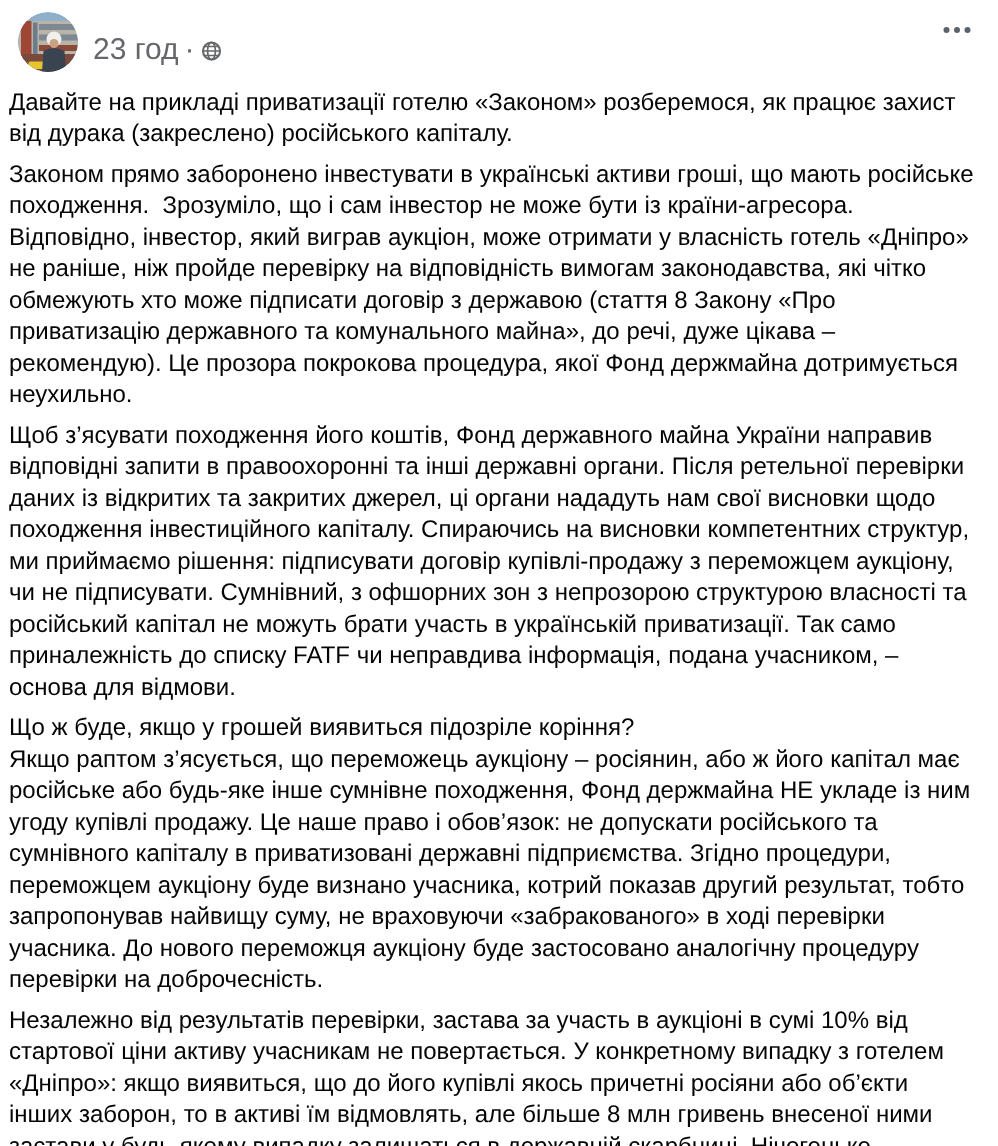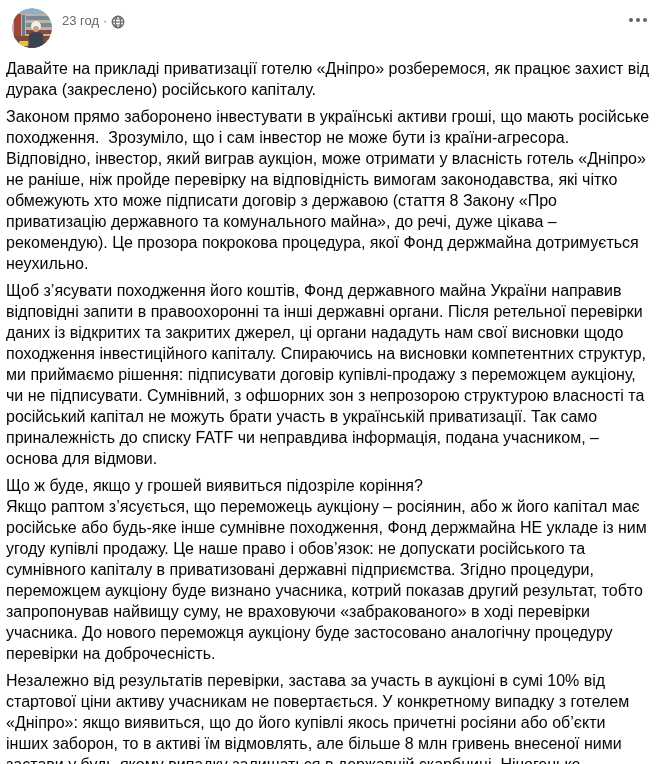--- a/index.html
+++ b/index.html
@@ -38,22 +38,22 @@
     font-size: 17px;
     font-weight: 700;
     color: #050505;
     line-height: 21px;
     cursor: pointer;
   }
   .meta {
     display: flex;
     align-items: center;
     gap: 4px;
-    margin-top: 2px;
-    font-size: 13px;
+    margin-top: 14px;
+    font-size: 20px;
     color: #65676b;
     line-height: 18px;
   }
   .meta .globe svg { display: block; margin-top: 1px; }
   .menu-btn {
     flex: 0 0 auto;
     padding: 8px 4px;
     margin-top: 2px;
     cursor: pointer;
     display: flex;
@@ -127,21 +127,21 @@
 
     <div class="menu-btn" title="">
       <span class="dot"></span>
       <span class="dot"></span>
       <span class="dot"></span>
     </div>
 
   </div>
 
   <div class="post-body">
-    <p>Давайте на прикладі приватизації готелю «Дніпро» розберемося, як працює захист від дурака (закреслено) російського капіталу.</p>
+    <p>Давайте на прикладі приватизації готелю «Законом» розберемося, як працює захист від дурака (закреслено) російського капіталу.</p>
     <p>Законом прямо заборонено інвестувати в українські активи гроші, що мають російське походження.  Зрозуміло, що і сам інвестор не може бути із країни-агресора. Відповідно, інвестор, який виграв аукціон, може отримати у власність готель «Дніпро» не раніше, ніж пройде перевірку на відповідність вимогам законодавства, які чітко обмежують хто може підписати договір з державою (стаття 8 Закону «Про приватизацію державного та комунального майна», до речі, дуже цікава – рекомендую). Це прозора покрокова процедура, якої Фонд держмайна дотримується неухильно.</p>
     <p>Щоб з’ясувати походження його коштів, Фонд державного майна України направив відповідні запити в правоохоронні та інші державні органи. Після ретельної перевірки даних із відкритих та закритих джерел, ці органи нададуть нам свої висновки щодо походження інвестиційного капіталу. Спираючись на висновки компетентних структур, ми приймаємо рішення: підписувати договір купівлі-продажу з переможцем аукціону, чи не підписувати. Сумнівний, з офшорних зон з непрозорою структурою власності та російський капітал не можуть брати участь в українській приватизації. Так само приналежність до списку FATF чи неправдива інформація, подана учасником, – основа для відмови.</p>
     <p>Що ж буде, якщо у грошей виявиться підозріле коріння?
 Якщо раптом з’ясується, що переможець аукціону – росіянин, або ж його капітал має російське або будь-яке інше сумнівне походження, Фонд держмайна НЕ укладе із ним угоду купівлі продажу. Це наше право і обов’язок: не допускати російського та сумнівного капіталу в приватизовані державні підприємства. Згідно процедури, переможцем аукціону буде визнано учасника, котрий показав другий результат, тобто запропонував найвищу суму, не враховуючи «забракованого» в ході перевірки учасника. До нового переможця аукціону буде застосовано аналогічну процедуру перевірки на доброчесність.</p>
     <p>Незалежно від результатів перевірки, застава за участь в аукціоні в сумі 10% від стартової ціни активу учасникам не повертається. У конкретному випадку з готелем «Дніпро»: якщо виявиться, що до його купівлі якось причетні росіяни або об’єкти інших заборон, то в активі їм відмовлять, але більше 8 млн гривень внесеної ними застави у будь-якому випадку залишаться в державній скарбниці. Нічогеньке покарання за зухвалість;)</p>
 
   </div>
 
 </div>
 

